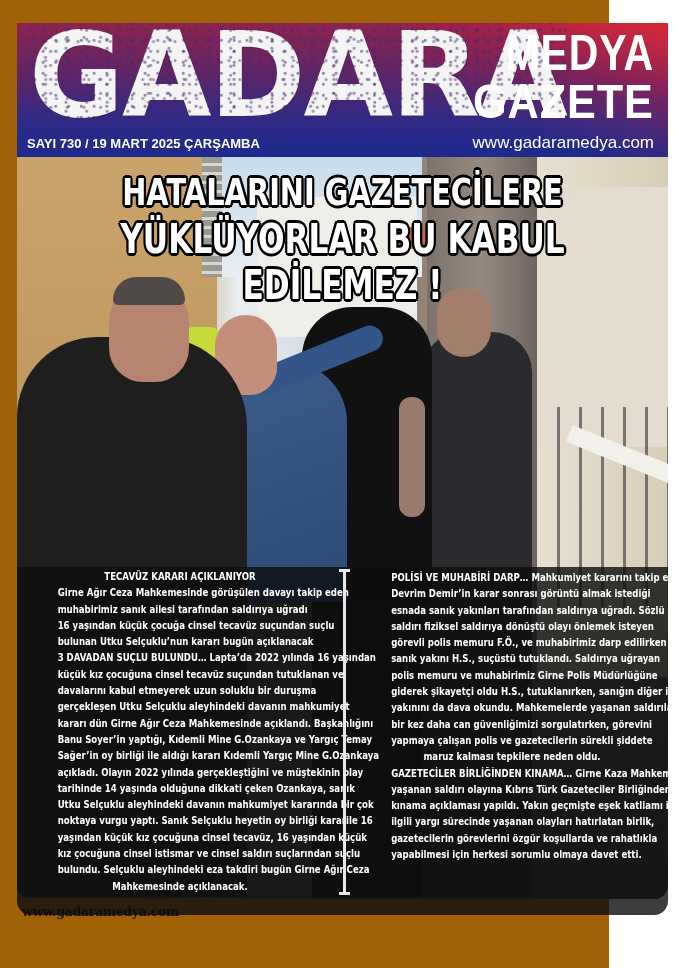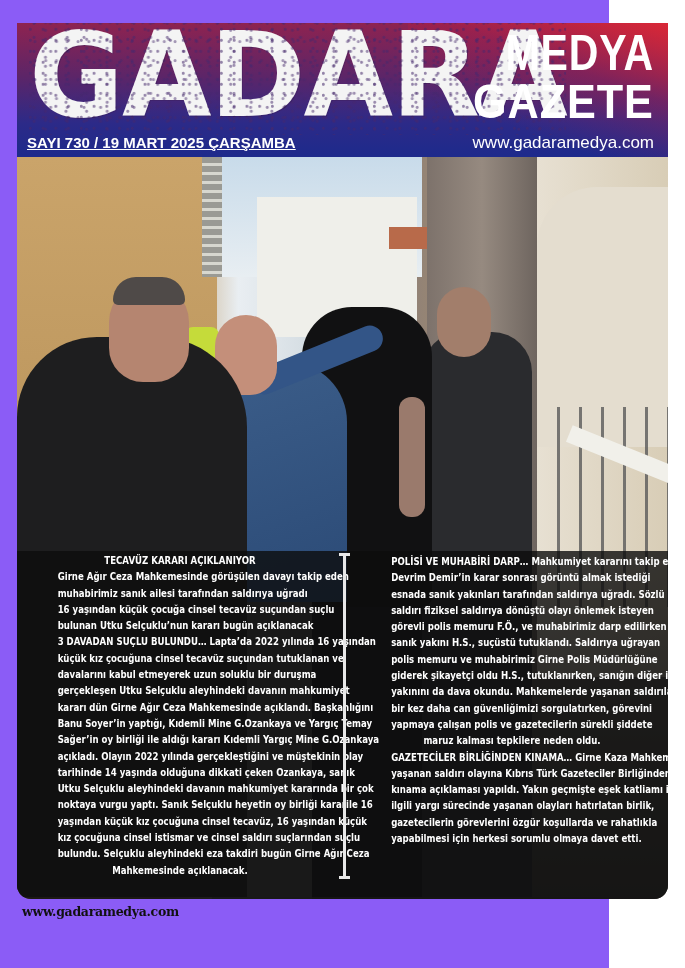--- a/index.html
+++ b/index.html
@@ -1,19 +1,19 @@
 <!DOCTYPE html>
 <html><head>
 <meta charset="utf-8">
 <style>
   * { box-sizing: border-box; margin: 0; padding: 0; }
   html, body { width: 685px; height: 968px; background: #ffffff; overflow: hidden; }
   body { position: relative; font-family: "Liberation Sans", sans-serif; }
 
-  .page { position: absolute; left: 0; top: 0; width: 609px; height: 968px; background: #8b5cf6; }
+  .page { position: absolute; left: 0; top: 0; width: 609px; height: 968px; background: #a16207; }
 
   
   .masthead {
     position: absolute; left: 17px; top: 23px; width: 651px; height: 134px;
     background: linear-gradient(180deg, #8e2350 0%, #5c2568 40%, #2c2a88 75%, #1d2a8c 100%);
     overflow: hidden;
   }
   .masthead::after {
     content: ""; position: absolute; right: 0; top: 0; width: 260px; height: 100%;
     background: linear-gradient(200deg, rgba(230,40,50,0.85) 0%, rgba(180,30,70,0.4) 35%, rgba(0,0,0,0) 70%);
@@ -38,21 +38,21 @@
     mix-blend-mode: multiply; pointer-events: none;
   }
   .brand-sub1, .brand-sub2 {
     position: absolute; color: #ffffff; font-family: "Liberation Sans", sans-serif;
     font-weight: bold; z-index: 3; letter-spacing: 1px;
   }
   .brand-sub1 { right: 14px; top: 2px; font-size: 50px; line-height: 56px; transform: scaleX(0.82); transform-origin: right top; }
   .brand-sub2 { right: 14px; top: 52px; font-size: 48px; line-height: 54px; transform: scaleX(0.9); transform-origin: right top; }
   .issue-line {
     position: absolute; left: 10px; bottom: 6px; color: #ffffff;
-    font-family: "Liberation Sans", sans-serif; font-weight: bold; font-size: 15px; z-index: 3; text-decoration: underline;
+    font-family: "Liberation Sans", sans-serif; font-weight: bold; font-size: 13px; z-index: 3;
   }
   .site-line {
     position: absolute; right: 14px; bottom: 4px; color: #ffffff;
     font-family: "Liberation Sans", sans-serif; font-size: 17px; z-index: 3;
   }
 
   
   .photo {
     position: absolute; left: 17px; top: 157px; width: 651px; height: 742px;
     border-radius: 0 0 14px 14px; overflow: hidden;
@@ -110,21 +110,21 @@
   }
   .subhead .sh {
     display: block; font-family: "DejaVu Sans", sans-serif; font-weight: bold; color: #ffffff;
     font-size: 17px; line-height: 23px; white-space: nowrap;
     transform: scaleX(0.76); transform-origin: center top;
     text-shadow: -1.5px -1.5px 0 #000, 1.5px -1.5px 0 #000, -1.5px 1.5px 0 #000, 1.5px 1.5px 0 #000, 0 2px 0 #000, 2px 0 0 #000, -2px 0 0 #000, 0 -2px 0 #000;
   }
 
   
   .panel {
-    position: absolute; left: 17px; top: 551px; width: 651px; height: 348px; z-index: 4;
+    position: absolute; left: 17px; top: 567px; width: 651px; height: 348px; z-index: 4;
     background: rgba(12,12,12,0.8); border-radius: 0 0 14px 14px;
   }
   .col {
     position: absolute; top: 2px; color: #ffffff; text-align: center;
     font-family: "DejaVu Sans", sans-serif; font-weight: bold;
     font-size: 11.3px; line-height: 16.3px;
   }
   .col .ln { display: block; white-space: nowrap; transform: scaleX(0.76); transform-origin: center top; }
   .col-left { left: 2px; width: 322px; }
   .col-right { left: 336px; width: 318px; }
@@ -178,20 +178,24 @@
     <div class="p p-hooded-tat"></div>
     <div class="p p-mid-legs"></div>
     <div class="p p-mid-body"></div>
     <div class="p p-arm"></div>
     <div class="p p-mid-head"></div>
     <div class="p p-left-body"></div>
     <div class="p p-left-head"></div>
     <div class="p p-left-hair"></div>
   </div>
 
+  <h1 class="headline">
+    <span class="hl l1">HATALARINI GAZETECİLERE</span>
+    <span class="hl l2">YÜKLÜYORLAR BU KABUL EDİLEMEZ !</span>
+  </h1>
 
 
   <section class="panel">
     <div class="col col-left">
       <span class="ln">TECAVÜZ KARARI AÇIKLANIYOR</span>
       <span class="ln">Girne Ağır Ceza Mahkemesinde görüşülen davayı takip eden</span>
       <span class="ln">muhabirimiz sanık ailesi tarafından saldırıya uğradı</span>
       <span class="ln">16 yaşından küçük çocuğa cinsel tecavüz suçundan suçlu</span>
       <span class="ln">bulunan Utku Selçuklu’nun kararı bugün açıklanacak</span>
       <span class="ln">3 DAVADAN SUÇLU BULUNDU… Lapta’da 2022 yılında 16 yaşından</span>

